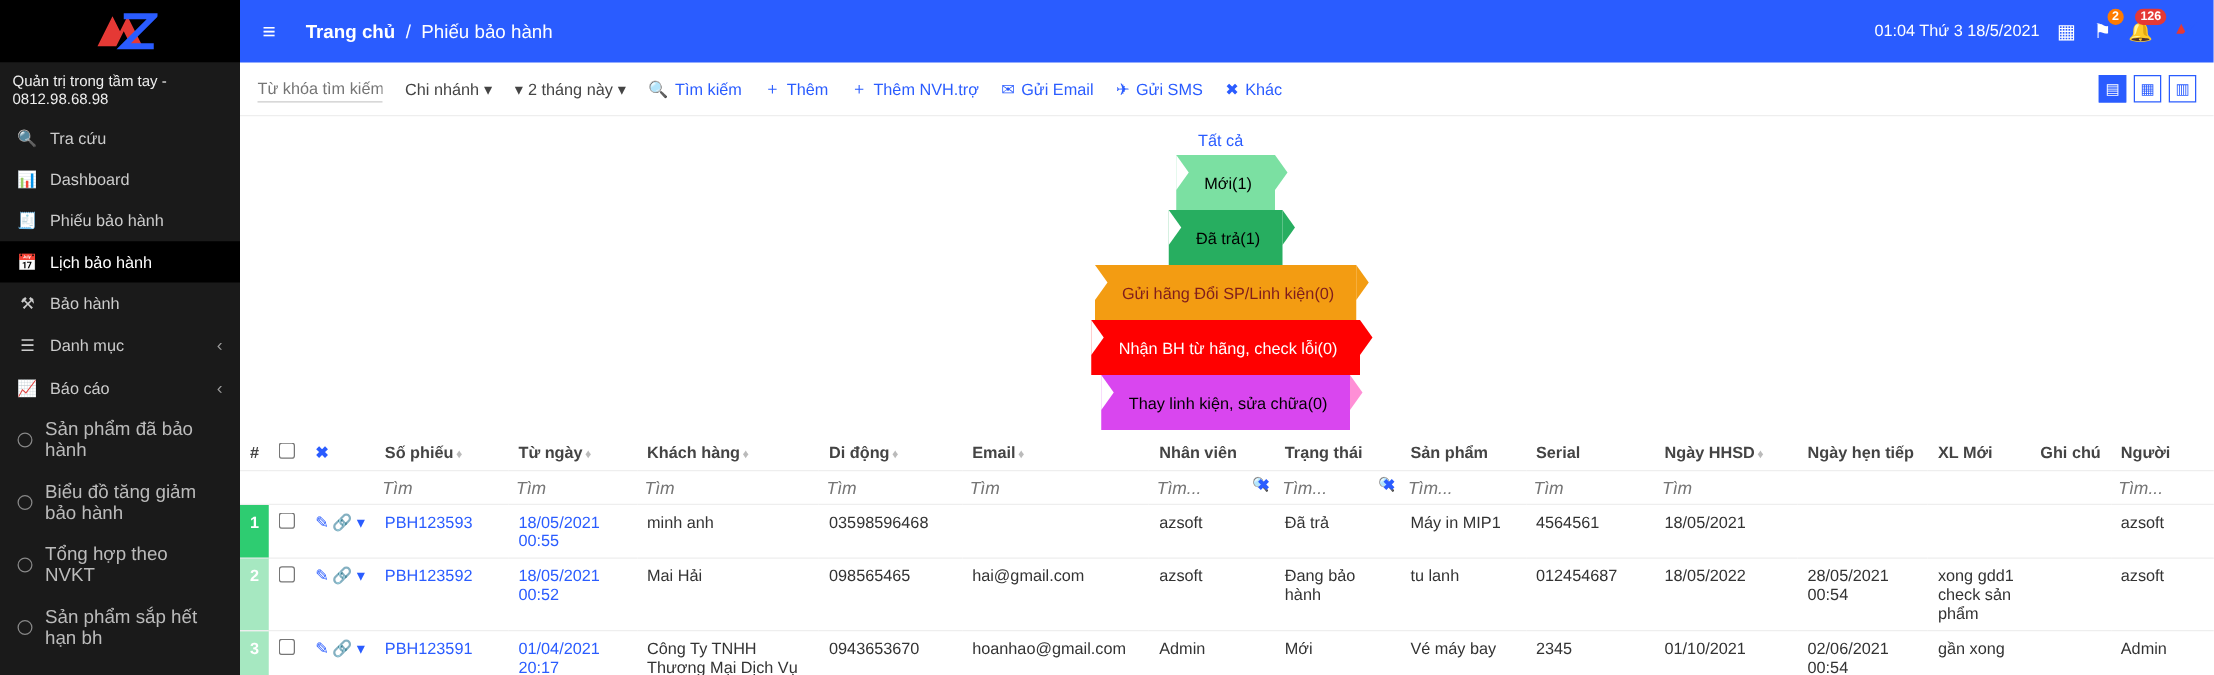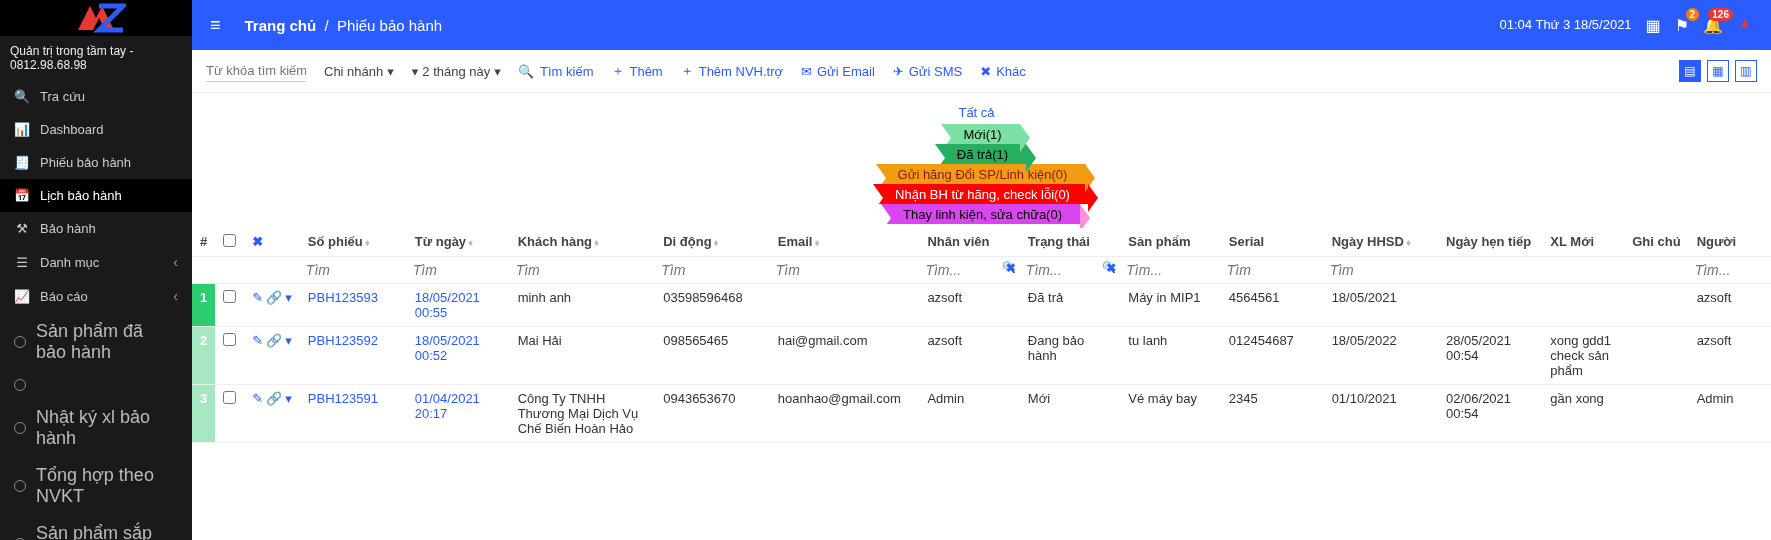--- a/index.html
+++ b/index.html
@@ -8,21 +8,21 @@
   .app { display: flex; height: 100vh; }
 
   .sidebar { width: 192px; background: #1a1a1a; color: #ccc; display: flex; flex-direction: column; overflow-y: auto;}
   .logo { height: 50px; background: #000; display:flex; align-items:center; justify-content:center; }
   .subheader { padding: 8px 10px; font-size: 12px; color: #eee; background:#1a1a1a; }
   .nav { display:flex; flex-direction:column; }
   .nav-item { display:flex; align-items:center; gap:10px; padding: 9px 14px; font-size: 13px; color:#ccc; cursor:pointer; }
   .nav-item.active { background:#000; color:#fff; }
   .nav-item .ico { width:16px; text-align:center; font-size:13px; flex-shrink:0; }
   .nav-item.has-children::after { content:"‹"; margin-left:auto; font-size:14px; color:#999; }
-  .sub-item { display:flex; align-items:center; gap:10px; padding: 8px 14px 8px 14px; font-size:18px; color:#bbb; cursor:pointer; }
+  .sub-item { display:flex; align-items:center; gap:10px; padding: 8px 14px 8px 14px; font-size:15px; color:#bbb; cursor:pointer; }
   .sub-item .circ { width:12px; height:12px; border:1.5px solid #888; border-radius:50%; flex-shrink:0; }
 
   .main { flex:1; display:flex; flex-direction:column; min-width:0;}
   .topbar { height:50px; background:#2a5cff; color:#fff; display:flex; align-items:center; padding:0 14px; }
   .hamburger { cursor:pointer; padding:4px; margin-right:20px; font-size:18px; }
   .breadcrumb { font-size:15px; }
   .breadcrumb .home { font-weight:600; }
   .top-right { margin-left:auto; display:flex; align-items:center; gap:14px; }
   .clock { text-align:right; font-size:13px; line-height:1.2; }
   .top-ico { position:relative; font-size:16px; cursor:pointer; }
@@ -32,21 +32,21 @@
   .toolbar { display:flex; align-items:center; gap:18px; padding:10px 14px; color:#2a5cff; font-size:13px; border-bottom:1px solid #eee; flex-wrap:wrap;}
   .toolbar .txtinput { border:none; border-bottom:1px solid #ccc; padding:3px 0; font-size:13px; color:#666; outline:none; width:100px;}
   .toolbar .sel { color:#444; display:flex; align-items:center; gap:4px; cursor:pointer; }
   .toolbar .tbtn { display:flex; align-items:center; gap:5px; cursor:pointer; }
   .tool-right { margin-left:auto; display:flex; align-items:center; gap:6px; }
   .tool-right .iconbtn { width:22px; height:22px; border:1px solid #2a5cff; color:#2a5cff; display:flex; align-items:center; justify-content:center; font-size:12px; cursor:pointer; }
   .tool-right .iconbtn.active { background:#2a5cff; color:#fff;}
 
   .filter-tabs { display:flex; align-items:center; gap:0; padding:8px 14px 4px; overflow-x:auto;flex-direction:column;}
   .filter-tabs .all { color:#2a5cff; cursor:pointer; padding:4px 10px 4px 0; font-size:13px;}
-  .chev { position:relative; height:20px; display:flex; align-items:center; padding:0 18px 0 22px; color:#000; font-size:13px; cursor:pointer; margin-right:2px; white-space:nowrap;}
+  .chev { position:relative; height:44px; display:flex; align-items:center; padding:0 18px 0 22px; color:#000; font-size:13px; cursor:pointer; margin-right:2px; white-space:nowrap;}
   .chev::before { content:""; position:absolute; left:0; top:0; border-top:14px solid transparent; border-bottom:14px solid transparent; border-left:10px solid #fff; }
   .chev::after  { content:""; position:absolute; right:-10px; top:0; border-top:14px solid transparent; border-bottom:14px solid transparent; border-left:10px solid currentColor; z-index:1;}
   .chev.c1 { background:#7be0a2; color:#7be0a2;} .chev.c1 span{color:#000;}
   .chev.c2 { background:#2ecc71; color:#2ecc71;} .chev.c2 span{color:#000;}
   .chev.c3 { background:#27ae60; color:#27ae60;} .chev.c3 span{color:#000;}
   .chev.c4 { background:#f39c12; color:#f39c12;} .chev.c4 span{color:#7f1d1d;}
   .chev.c5 { background:#ff0000; color:#ff0000;} .chev.c5 span{color:#fff;}
   .chev.c6 { background:#d946ef; color:#ff8fd6;} .chev.c6 span{color:#000;}
 
   .table-wrap { flex:1; overflow:auto; }
@@ -107,24 +107,21 @@
       <div class="nav-item has-children">
           <span class="ico">📈</span>
           <span>Báo cáo</span>
         </div>
       <div class="sub-item">
           <span class="circ"></span>
           <span>Sản phẩm đã bảo hành</span>
         </div>
       <div class="sub-item">
           <span class="circ"></span>
-        </div>
-      <div class="sub-item">
-          <span class="circ"></span>
-          <span>Nhật ký xl bảo hành</span>
+          <span>Biểu đồ tăng giảm bảo hành</span>
         </div>
       <div class="sub-item">
           <span class="circ"></span>
           <span>Tổng hợp theo NVKT</span>
         </div>
       <div class="sub-item">
           <span class="circ"></span>
           <span>Sản phẩm sắp hết hạn bh</span>
         </div>
 

